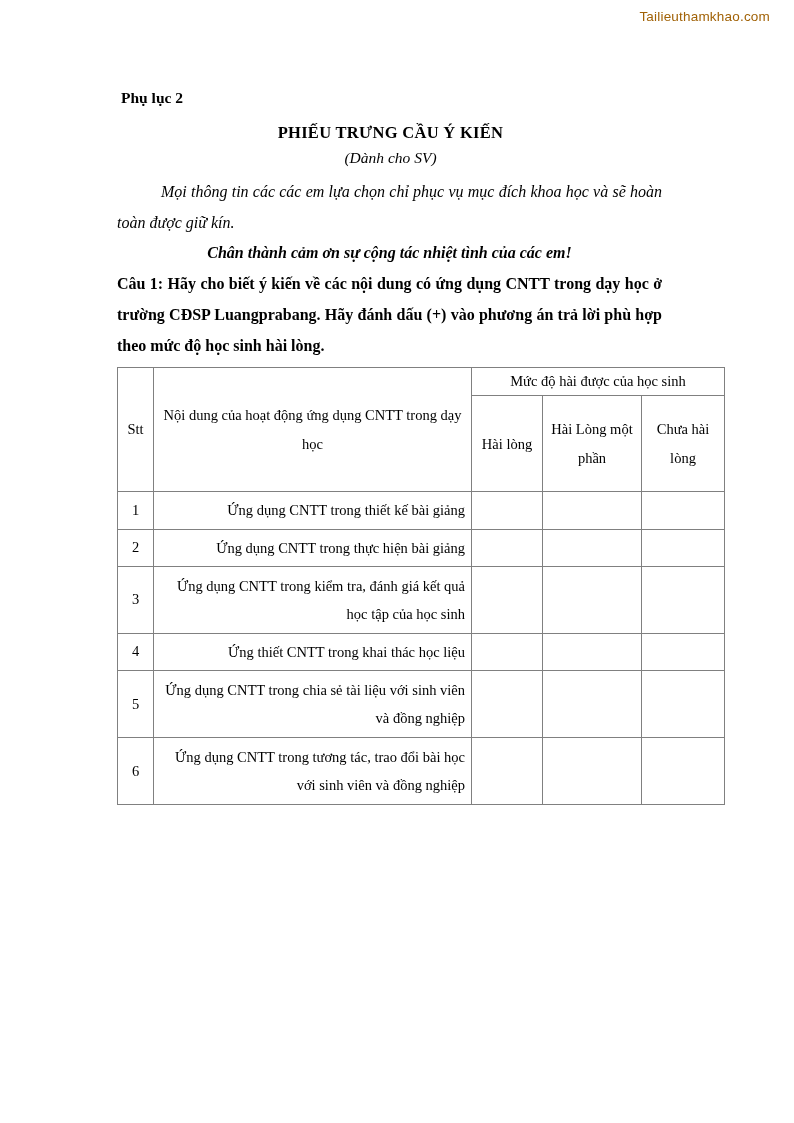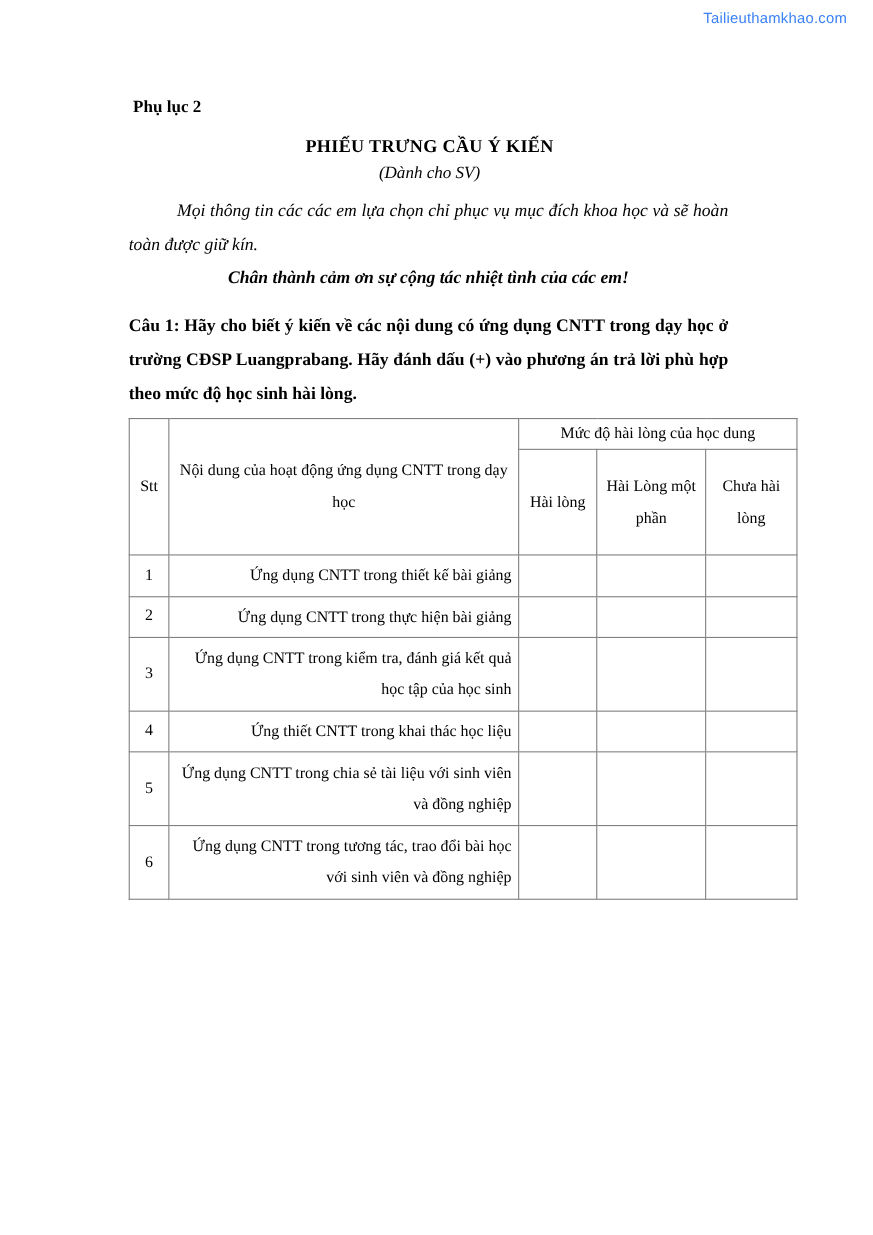--- a/index.html
+++ b/index.html
@@ -13,21 +13,21 @@
     position: relative;
     overflow: hidden;
   }
 
   .watermark {
     position: absolute;
     top: 9px;
     right: 24px;
     font-family: "Liberation Sans", sans-serif;
     font-size: 13.5px;
-    color: #3b82f6;
+    color: #a16207;
     letter-spacing: 0.2px;
     white-space: nowrap;
   }
 
   .page {
     position: absolute;
     left: 0;
     top: 0;
     width: 794px;
     padding: 88px 70px 0 117px;
@@ -77,21 +77,21 @@
     margin: 0;
     text-align: center;
     padding-right: 62px;
   }
 
   .question {
     font-weight: bold;
     font-size: 16px;
     line-height: 1.92;
     text-align: justify;
-    margin: 13px 0 6px 0;
+    margin: 0 0 6px 0;
     padding-right: 62px;
   }
 
   table.survey {
     border-collapse: collapse;
     width: 607px;
     margin-top: 6px;
     table-layout: fixed;
   }
   table.survey td, table.survey th {
@@ -177,21 +177,21 @@
       <col class="col-stt">
       <col class="col-desc">
       <col class="col-a">
       <col class="col-b">
       <col class="col-c">
     </colgroup>
     <thead>
       <tr>
         <th class="hdr-stt" rowspan="2">Stt</th>
         <th class="hdr-desc" rowspan="2">Nội dung của hoạt động ứng dụng CNTT trong dạy học</th>
-        <th class="hdr-group" colspan="3">Mức độ hài lòng của học dung</th>
+        <th class="hdr-group" colspan="3">Mức độ hài được của học sinh</th>
       </tr>
       <tr>
         <th class="hdr-sub">Hài lòng</th>
         <th class="hdr-sub">Hài Lòng một phần</th>
         <th class="hdr-sub">Chưa hài lòng</th>
       </tr>
     </thead>
     <tbody>
       <tr class="row-1">
         <td class="cell-stt">1</td>

